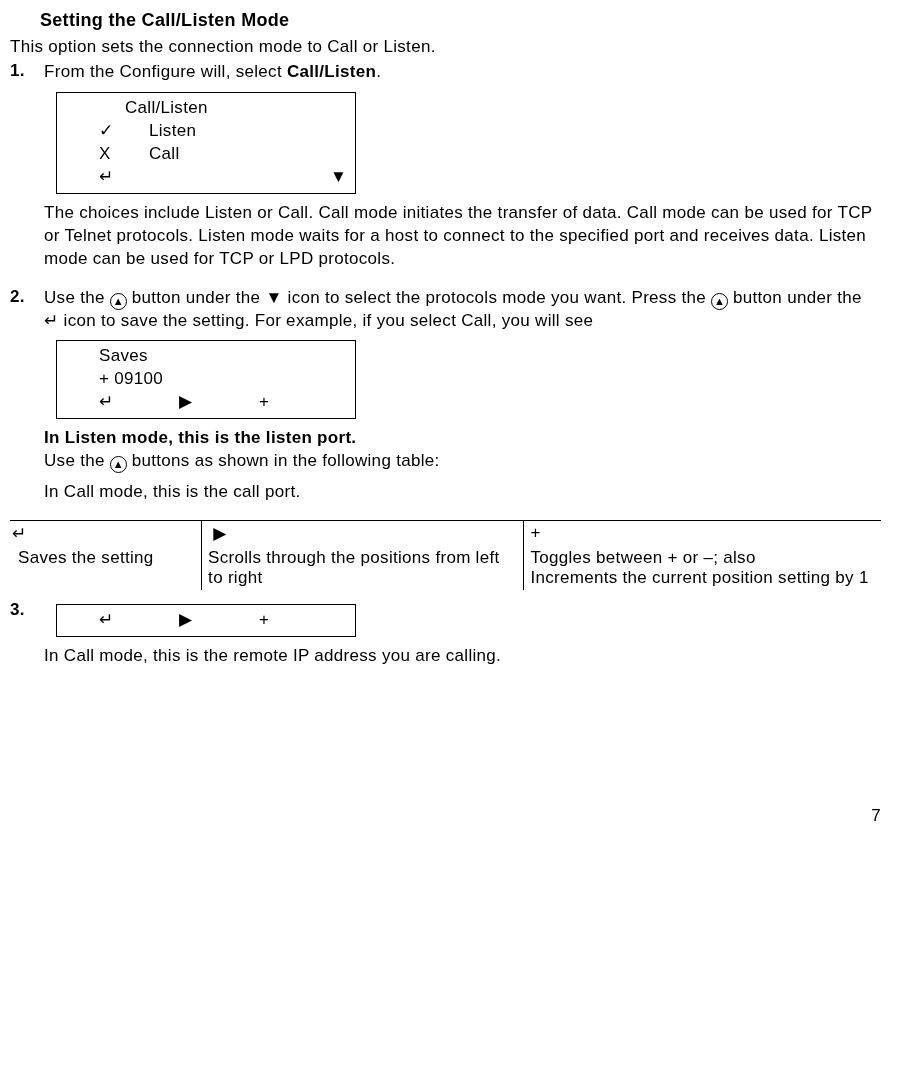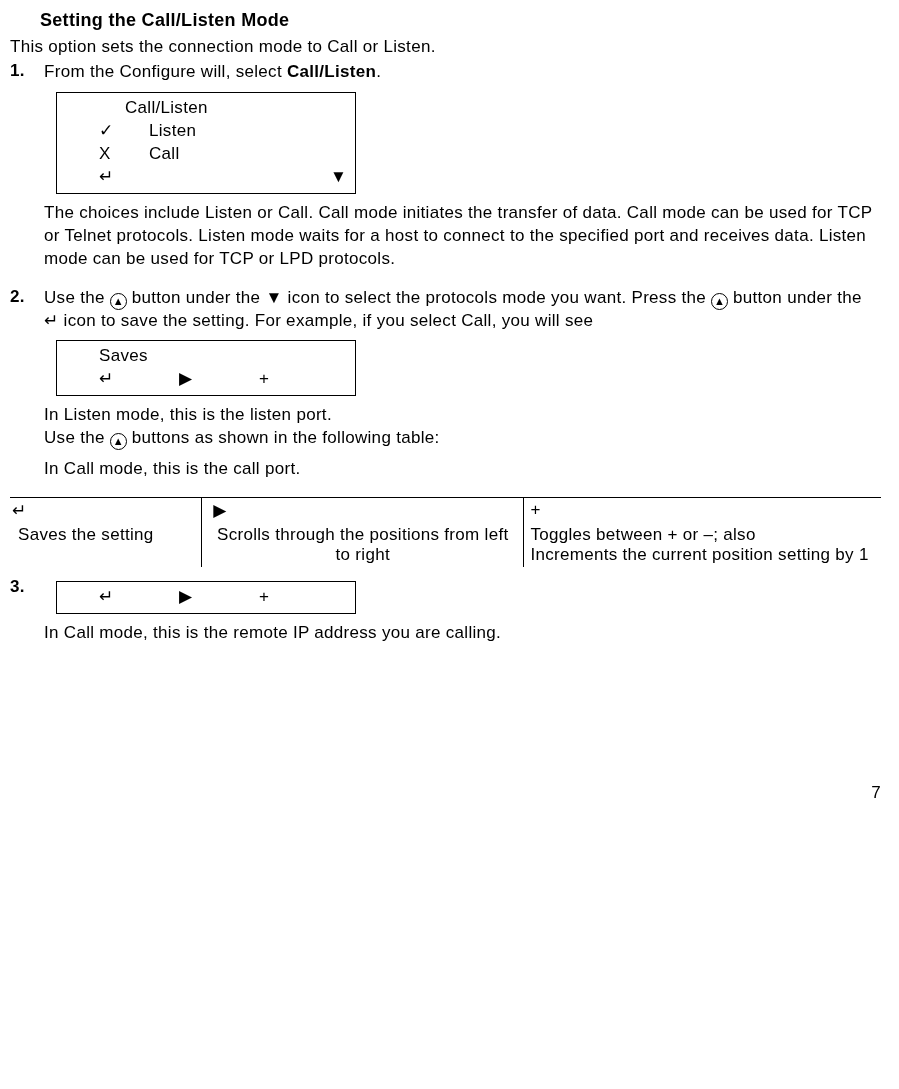--- a/index.html
+++ b/index.html
@@ -138,47 +138,48 @@
   </li>
 
   <li>
     <div class="step-num">2.</div>
     <div class="step-body">
       <p>
         <span>Use the </span><span class="circ">▲</span><span> button under the </span><span>▼</span><span> icon to select the protocols mode you want.  Press the </span><span class="circ">▲</span><span> button under the </span><span>↵</span><span> icon to save the setting.  For example, if you select Call, you will see</span>
       </p>
       <div class="lcd">
         <div style="padding-left:34px;">Saves</div>
+        <div style="padding-left:34px;">+ 09100</div>
         <div class="icon-row">
           <span class="ic">↵</span>
           <span class="ic">▶</span>
           <span class="ic last">+</span>
         </div>
       </div>
-      <p style="margin-bottom:0;">In Listen mode, this is the listen port.</p>
+      <p style="margin-bottom:0;font-weight:bold;">In Listen mode, this is the listen port.</p>
       <p>
         <span>Use the </span><span class="circ">▲</span><span> buttons as shown in the following table:</span>
       </p>
       <p>In Call mode, this is the call port.</p>
     </div>
   </li>
 </ol>
 
 <table class="btntable">
   <thead>
     <tr class="top">
       <th>↵</th>
       <th>&nbsp;<span>▶</span></th>
       <th>+</th>
     </tr>
   </thead>
   <tbody>
     <tr>
       <td style="width:22%;">Saves the setting</td>
-      <td style="width:37%;text-align:center;">Scrolls through the positions from left to right</td>
+      <td style="width:37%;">Scrolls through the positions from left to right</td>
       <td style="width:41%; white-space:pre-line;">Toggles between + or –; also
 Increments the current position setting by 1</td>
     </tr>
   </tbody>
 </table>
 
 <ol class="steps">
 
   <li>
     <div class="step-num">3.</div>

